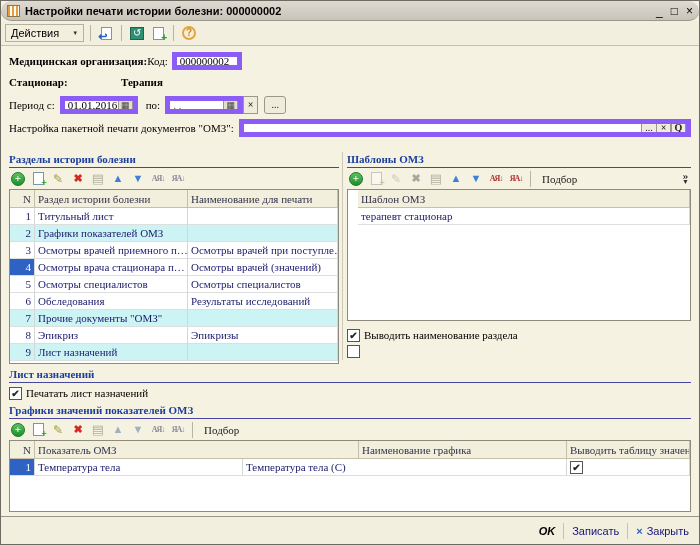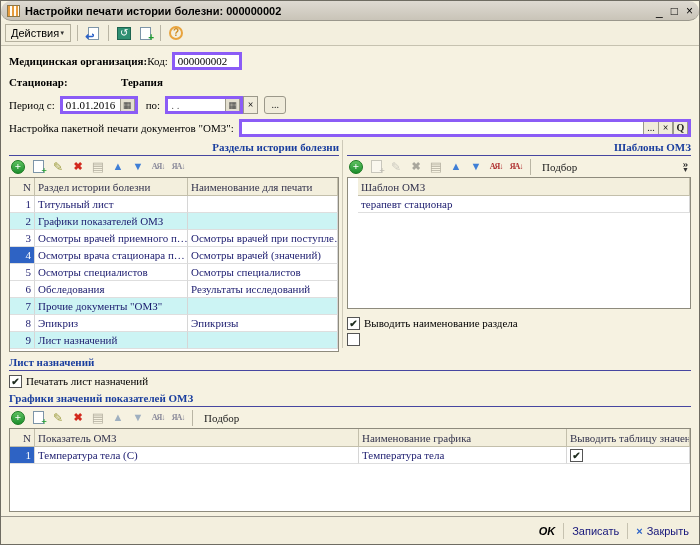--- a/index.html
+++ b/index.html
@@ -15,39 +15,39 @@
   .title-icon { width:13px; height:12px; border:1px solid #8c7748;
                 background:repeating-linear-gradient(90deg,#e89c3c 0 2px,#fffdf4 2px 4px); }
   .title-text { font-weight:bold; flex:1; white-space:nowrap; overflow:hidden; }
   .win-controls { display:flex; gap:8px; font-size:12px; }
   .win-controls span { cursor:default; line-height:14px; }
 
   
   .toolbar { height:25px; flex:0 0 25px; background:#f3efde; border-bottom:1px solid #c6c2b0;
              display:flex; align-items:center; padding:0 4px; gap:3px; }
   .actions-btn { border:1px solid #b5b19e; background:#f3efde; padding:2px 5px;
-                 display:inline-flex; align-items:center; gap:0; }
+                 display:inline-flex; align-items:center; gap:13px; }
   .caret { font-size:6px; color:#333; }
   .tb-sep { width:1px; height:16px; background:#b9b5a4; margin:0 3px; }
 
   .ic { width:18px; height:17px; display:inline-flex; align-items:center; justify-content:center;
         position:relative; font-size:12px; line-height:1; }
   .doc { width:11px; height:13px; background:#fff; border:1px solid #7d95a8; display:inline-block; }
   .badge { position:absolute; right:0; bottom:-1px; color:#1d9e2c; font-weight:bold; font-size:10px; }
   .ovl { position:absolute; left:1px; bottom:0; color:#2b62c8; font-weight:bold; font-size:11px; }
   .sq-teal { width:14px; height:13px; background:#2e8f72; color:#fff; border:1px solid #1d6450;
              display:inline-flex; align-items:center; justify-content:center; font-size:10px; }
   .help-ic { width:14px; height:14px; border-radius:50%; border:2px solid #e8a33d; color:#cf8a20;
              font-weight:bold; display:inline-flex; align-items:center; justify-content:center; font-size:10px; }
 
   
   .main { flex:1; padding:4px 8px 0 8px; display:flex; flex-direction:column; overflow:hidden;font-family:Liberation Serif, serif; }
   .frow { display:flex; align-items:center; }
   .lbl-b { font-weight:bold; }
-  .inp { background:#fff; border:3px solid #8b5cf6; height:18px; display:inline-flex;
+  .inp { background:#fff; border:5px solid #8b5cf6; height:18px; display:inline-flex;
          align-items:center; padding:0 3px; overflow:hidden; white-space:nowrap; }
   .mini-btn { width:15px; height:16px; background:#e3dfcf; border:1px solid #9b988a;
               display:inline-flex; align-items:center; justify-content:center; font-size:9px; color:#444; }
   .sqbtn { width:15px; height:18px; background:#f0ecdb; border:1px solid #9b988a;
            display:inline-flex; align-items:center; justify-content:center; font-size:10px; font-weight:bold; color:#222; }
   .rounded { border-radius:3px; }
 
   .row-org { height:22px; }
   .row-sta { height:20px; }
   .row-per { height:25px; }
@@ -84,21 +84,21 @@
   .cell { padding:1px 3px; display:flex; align-items:center; white-space:nowrap; overflow:hidden; }
   .c-n { width:25px; flex:0 0 25px; justify-content:flex-end; }
   .cyan { background:#ccf4f4; }
   .sel { background:#2e63c4 !important; color:#fff; }
   .tfill { flex:1; background:#fff; }
 
   .cols-left .c-sec { width:153px; flex:0 0 153px; }
   .cols-left .c-prn { flex:1; }
 
   
-  .panels { display:flex; flex:0 0 212px; margin-top:2px;text-align:right; }
+  .panels { display:flex; flex:0 0 212px; margin-top:14px; }
   .panel-left { width:330px; flex:0 0 330px; display:flex; flex-direction:column; }
   .vsplit { width:8px; flex:0 0 8px; position:relative; }
   .vsplit::after { content:""; position:absolute; left:3px; top:0; bottom:4px; width:1px; background:#cdc9b8; }
   .panel-right { flex:1; display:flex; flex-direction:column; }
   .tpl-list { height:132px; flex:0 0 132px;padding-left:10px; }
 
   .cb { display:flex; align-items:center; gap:4px; height:16px; }
   .cb-box { width:13px; height:13px; background:#fff; border:1px solid #555;
             display:inline-flex; align-items:center; justify-content:center;
             font-size:10px; color:#1d2b1d; font-weight:bold; }
@@ -344,22 +344,22 @@
     </div>
     <div class="tbl charts-tbl cols-bot">
       <div class="thead">
         <div class="cell c-n">N</div>
         <div class="cell c-ind">Показатель ОМЗ</div>
         <div class="cell c-gnm">Наименование графика</div>
         <div class="cell c-val">Выводить таблицу значений</div>
       </div>
       <div class="trow">
         <div class="cell c-n sel">1</div>
+        <div class="cell c-gnm">Температура тела</div>
         <div class="cell c-ind">Температура тела (С)</div>
-        <div class="cell c-gnm">Температура тела</div>
         <div class="cell c-val">
           <span class="cb-box">✔</span>
         </div>
       </div>
       <div class="tfill"></div>
     </div>
   </div>
 
   <div class="footer">
     <span class="fbtn ok">OK</span>

